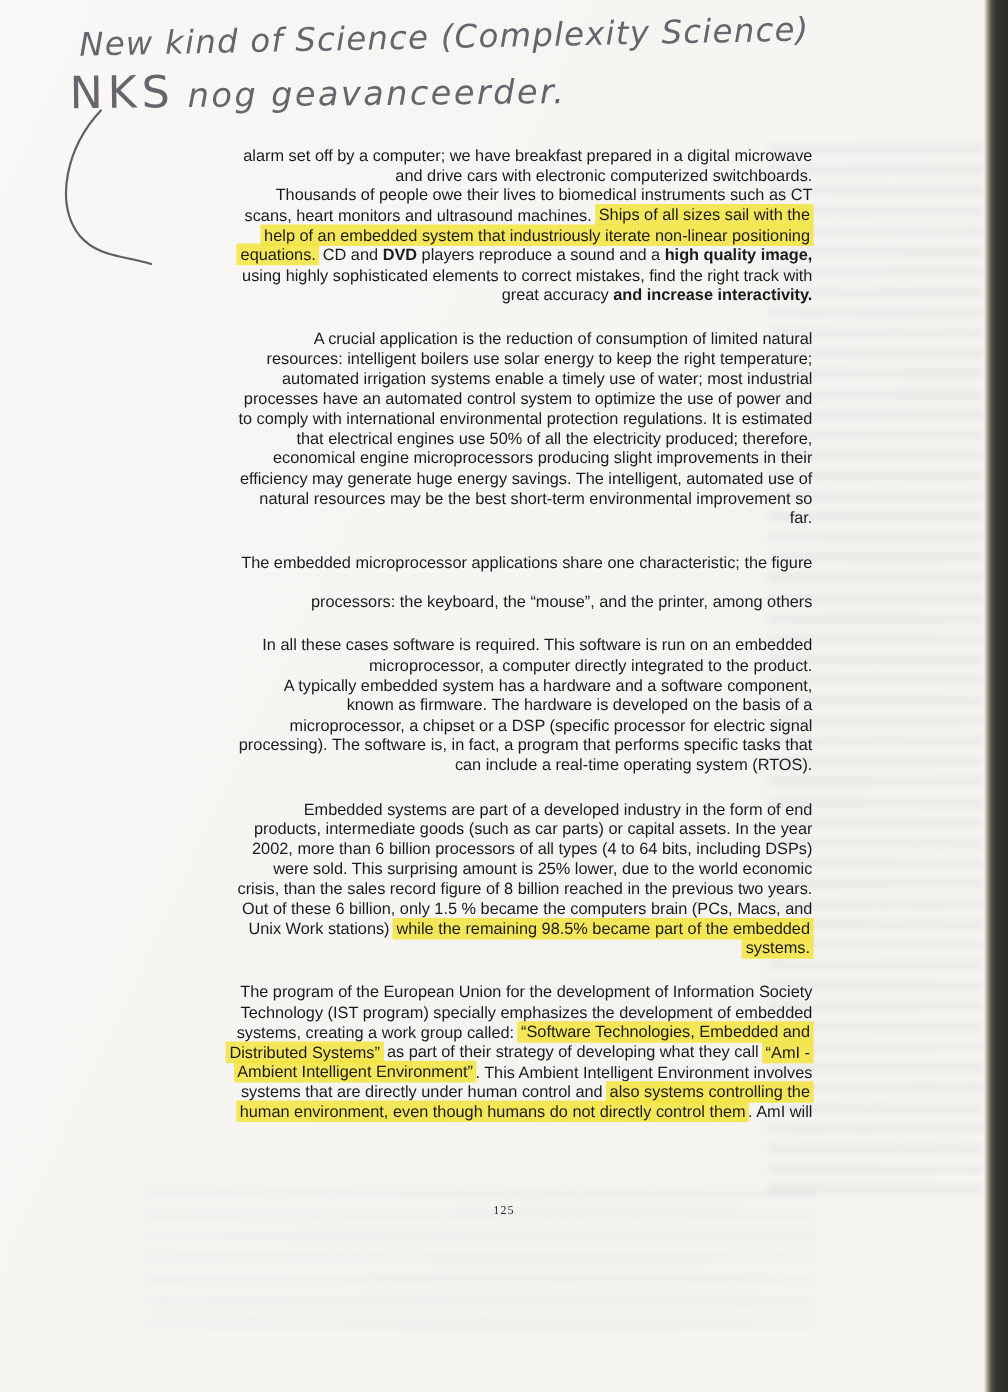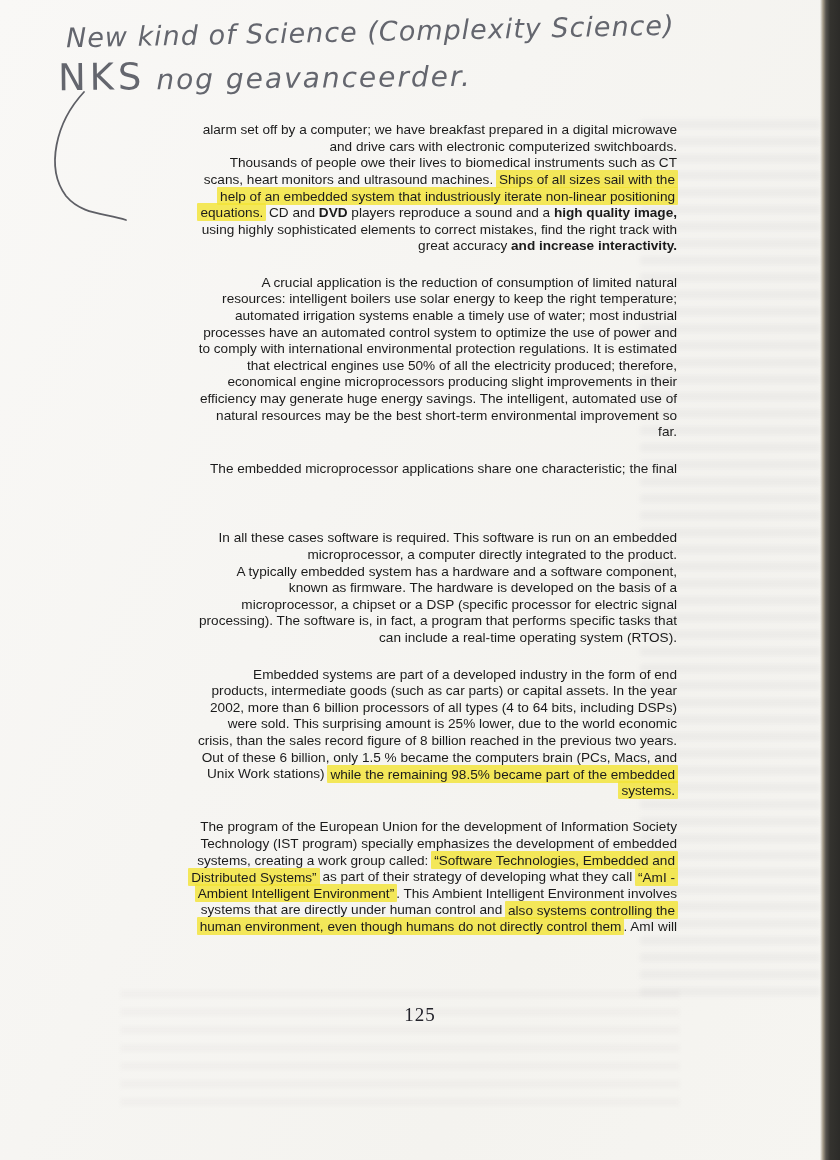--- a/index.html
+++ b/index.html
@@ -24,42 +24,42 @@
   .hw2 .nks{font-size:37px;font-style:normal;letter-spacing:4px;margin-top:40px;}
   .pen-curve{position:absolute;left:0;top:0;}
   
   .body-text{position:absolute;left:137px;top:122px;width:540px;
       font-size:13.6px;line-height:16.6px;color:#1b1b1b;}
   .body-text p{margin:0 0 20px 0;text-align:right;}
   .b{font-weight:700;}
   .hl{background:rgba(243,228,55,0.82);padding:1.5px 3px;margin:0 -1px;
       box-decoration-break:clone;-webkit-box-decoration-break:clone;border-radius:1px;}
   .page-number{position:absolute;left:0;top:1004px;width:840px;text-align:center;
-      font-family:"Liberation Serif","DejaVu Serif",serif;font-size:19px;color:#23232b;letter-spacing:1px;}
+      font-family:"Liberation Serif","DejaVu Serif",serif;font-size:10px;color:#23232b;letter-spacing:1px;}
 </style>
 </head>
 <body>
 
 <div class="page">
 
   <div class="ghost"></div>
   <div class="ghost2"></div>
 
   <svg class="pen-curve" width="220" height="300" viewBox="0 0 220 300">
     <path d="M 84 92 C 56 122, 45 168, 66 196 C 82 215, 105 213, 126 220" fill="none" stroke="#4c4e55" stroke-width="1.8" stroke-linecap="round" opacity="0.9"></path>
   </svg>
 
   <div class="hw hw1">New kind of Science (Complexity Science)</div>
 
   <div class="hw hw2"><span class="nks">NKS</span><span> nog geavanceerder.</span></div>
 
   <div class="body-text" id="body-text">
       <p><span>alarm set off by a computer; we have breakfast prepared in a digital microwave</span><br><span>and drive cars with electronic computerized switchboards.</span><br><span>Thousands of people owe their lives to biomedical instruments such as CT</span><br><span>scans, heart monitors and ultrasound machines. </span><span class="hl">Ships of all sizes sail with the</span><br><span class="hl">help of an embedded system that industriously iterate non-linear positioning</span><br><span class="hl">equations.</span><span> CD and </span><span class="b">DVD</span><span> players reproduce a sound and a </span><span class="b">high quality image,</span><br><span>using highly sophisticated elements to correct mistakes, find the right track with</span><br><span>great accuracy </span><span class="b">and increase interactivity.</span></p>
       <p><span>A crucial application is the reduction of consumption of limited natural</span><br><span>resources: intelligent boilers use solar energy to keep the right temperature;</span><br><span>automated irrigation systems enable a timely use of water; most industrial</span><br><span>processes have an automated control system to optimize the use of power and</span><br><span>to comply with international environmental protection regulations. It is estimated</span><br><span>that electrical engines use 50% of all the electricity produced; therefore,</span><br><span>economical engine microprocessors producing slight improvements in their</span><br><span>efficiency may generate huge energy savings. The intelligent, automated use of</span><br><span>natural resources may be the best short-term environmental improvement so</span><br><span>far.</span></p>
-      <p><span>The embedded microprocessor applications share one characteristic; the final</span><br><br><br></p>
+      <p><span>The embedded microprocessor applications share one characteristic; the figure</span><br><br><span>processors: the keyboard, the “mouse”, and the printer, among others</span><br></p>
       <p><span>In all these cases software is required. This software is run on an embedded</span><br><span>microprocessor, a computer directly integrated to the product.</span><br><span>A typically embedded system has a hardware and a software component,</span><br><span>known as firmware. The hardware is developed on the basis of a</span><br><span>microprocessor, a chipset or a DSP (specific processor for electric signal</span><br><span>processing). The software is, in fact, a program that performs specific tasks that</span><br><span>can include a real-time operating system (RTOS).</span></p>
       <p><span>Embedded systems are part of a developed industry in the form of end</span><br><span>products, intermediate goods  (such as car parts) or capital assets. In the year</span><br><span>2002, more than 6 billion processors of all types (4 to 64 bits, including DSPs)</span><br><span>were sold. This surprising amount is 25% lower, due to the world economic</span><br><span>crisis, than the sales record figure of 8 billion reached in the previous two years.</span><br><span>Out of these 6 billion, only 1.5 % became the computers brain  (PCs, Macs, and</span><br><span>Unix Work stations) </span><span class="hl">while the remaining 98.5% became part of the embedded</span><br><span class="hl">systems.</span></p>
       <p><span>The program of the European Union for the development of Information Society</span><br><span>Technology (IST program) specially emphasizes the development of embedded</span><br><span>systems, creating a work group called: </span><span class="hl">“Software Technologies, Embedded and</span><br><span class="hl">Distributed Systems”</span><span> as part of their strategy of developing what they call </span><span class="hl">“AmI -</span><br><span class="hl">Ambient Intelligent Environment”</span><span>. This Ambient Intelligent Environment involves</span><br><span>systems that are directly under human control and </span><span class="hl">also systems controlling the</span><br><span class="hl">human environment, even though humans do not directly control them</span><span>. AmI will</span></p>
     </div>
 
   <div class="page-number">125</div>
 
   <div class="scan-edge"></div>
 </div>
 

